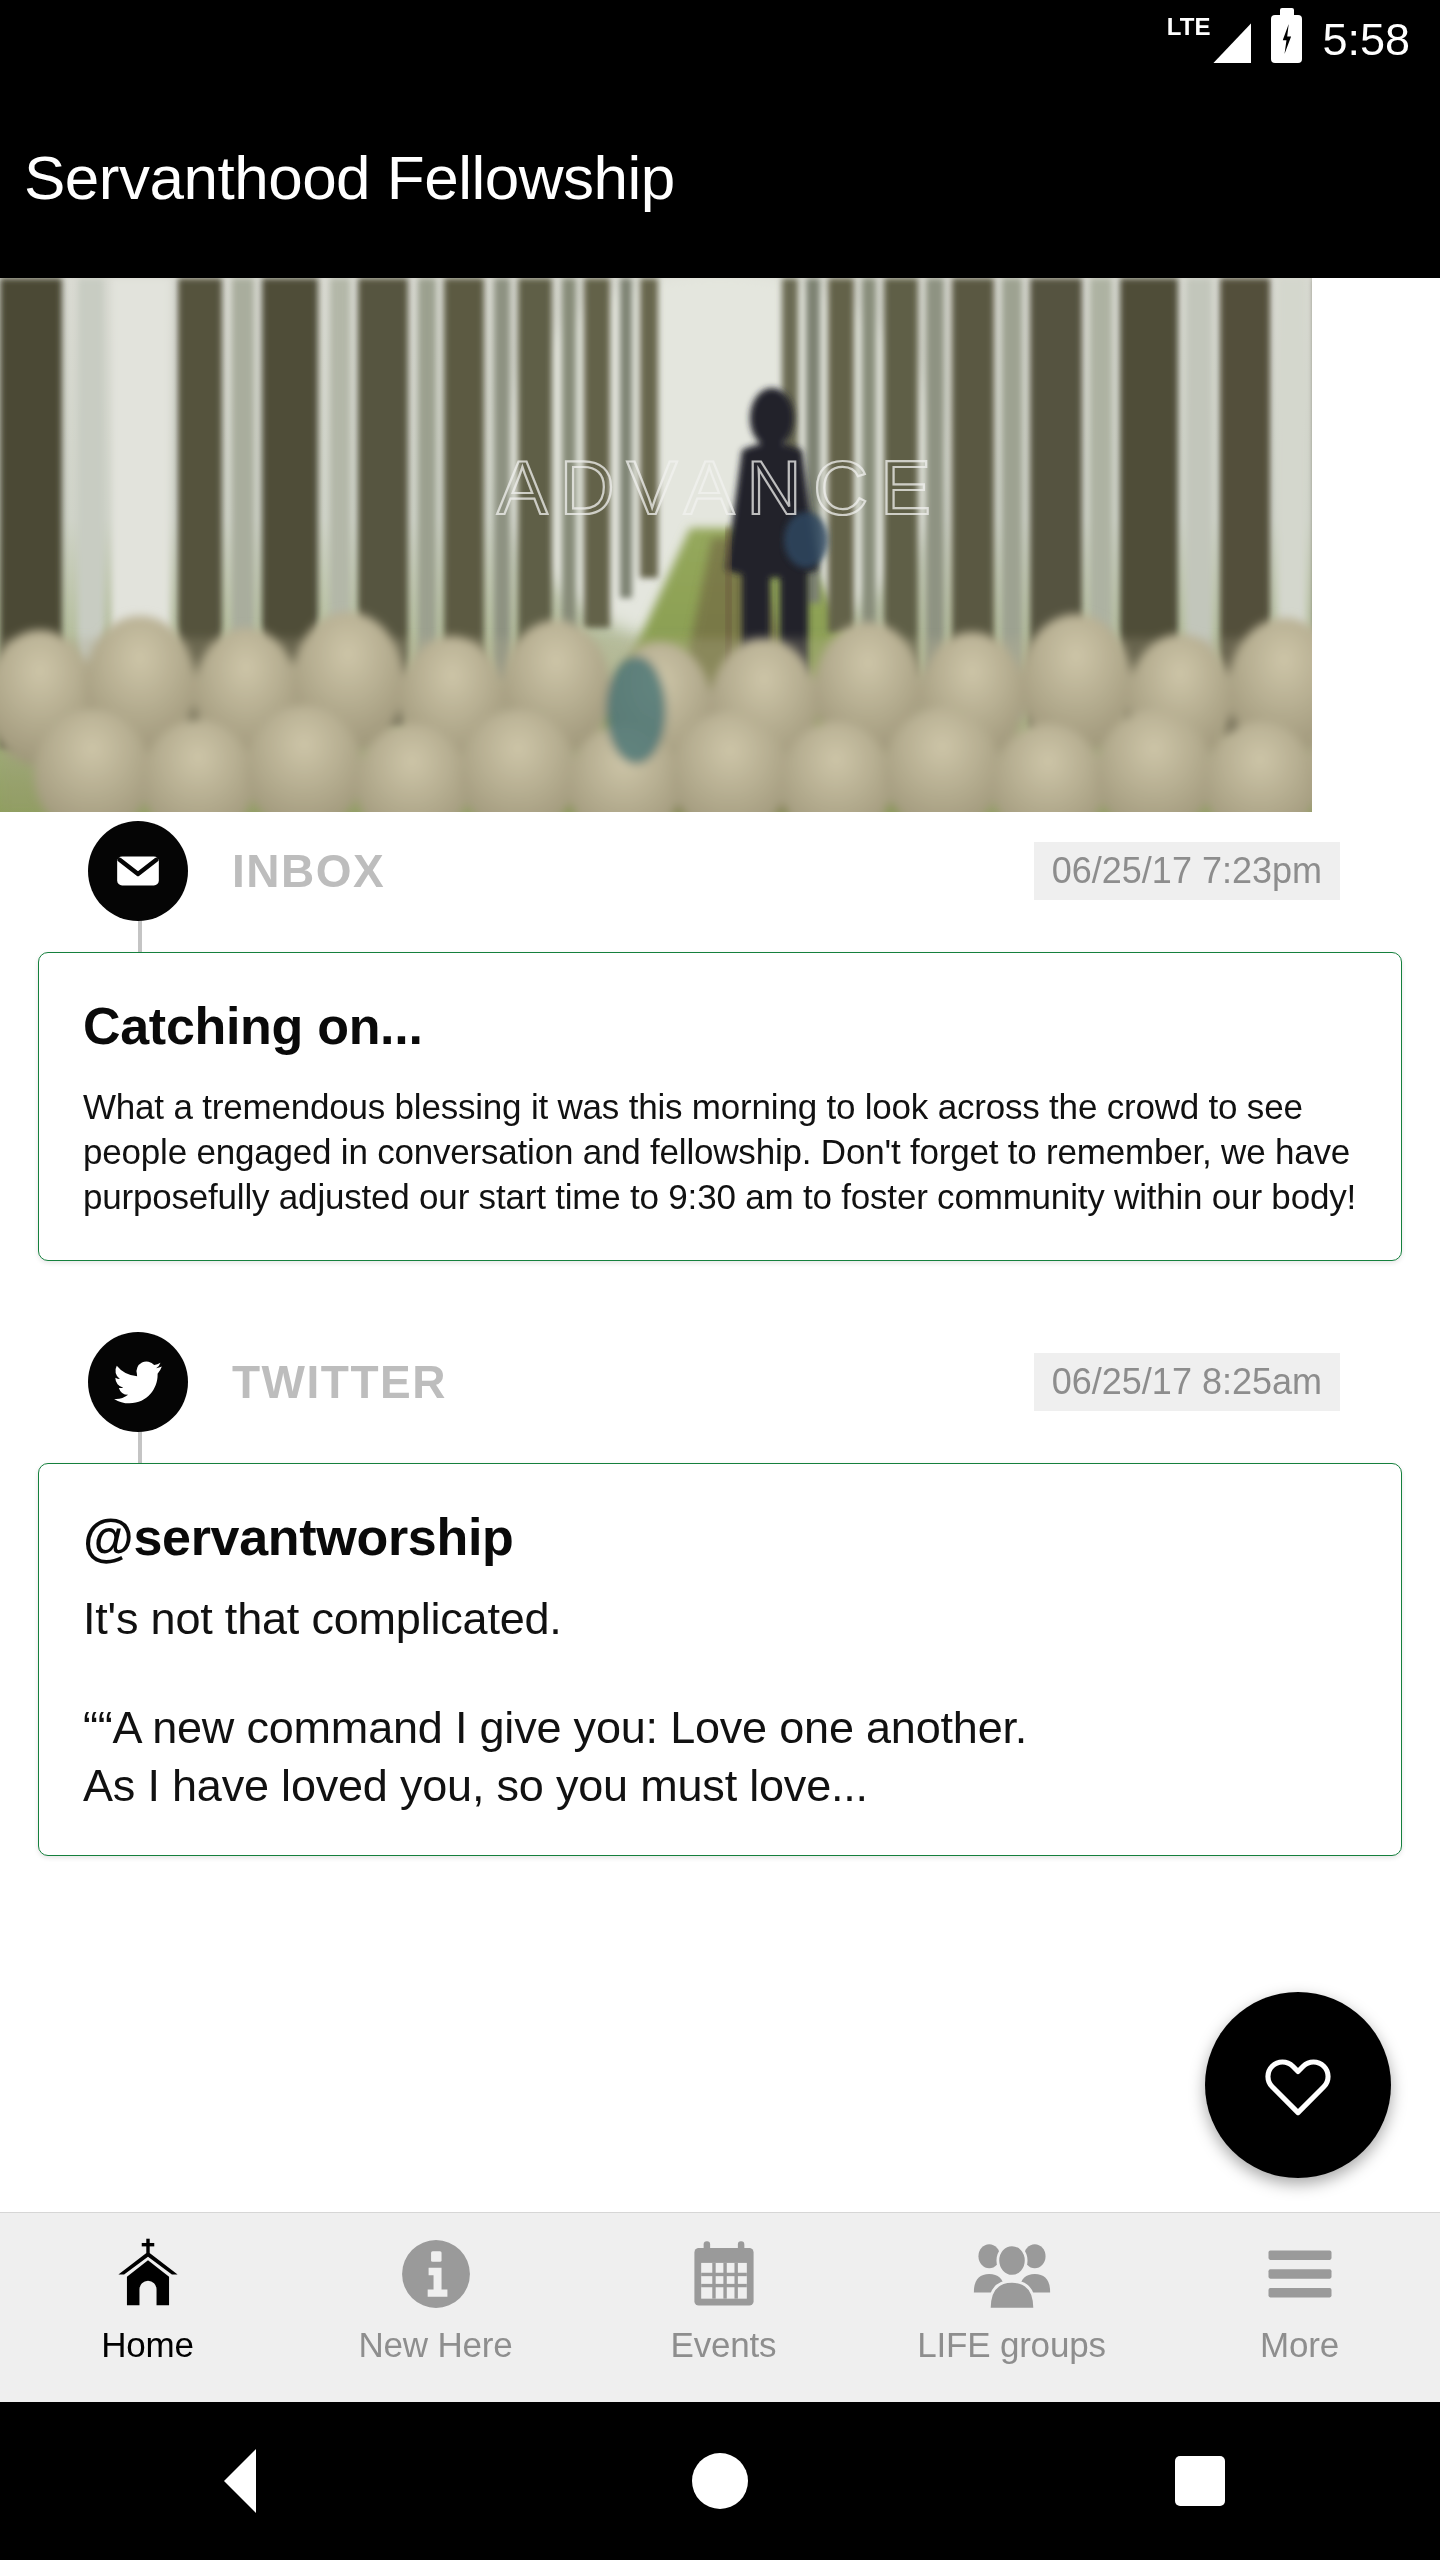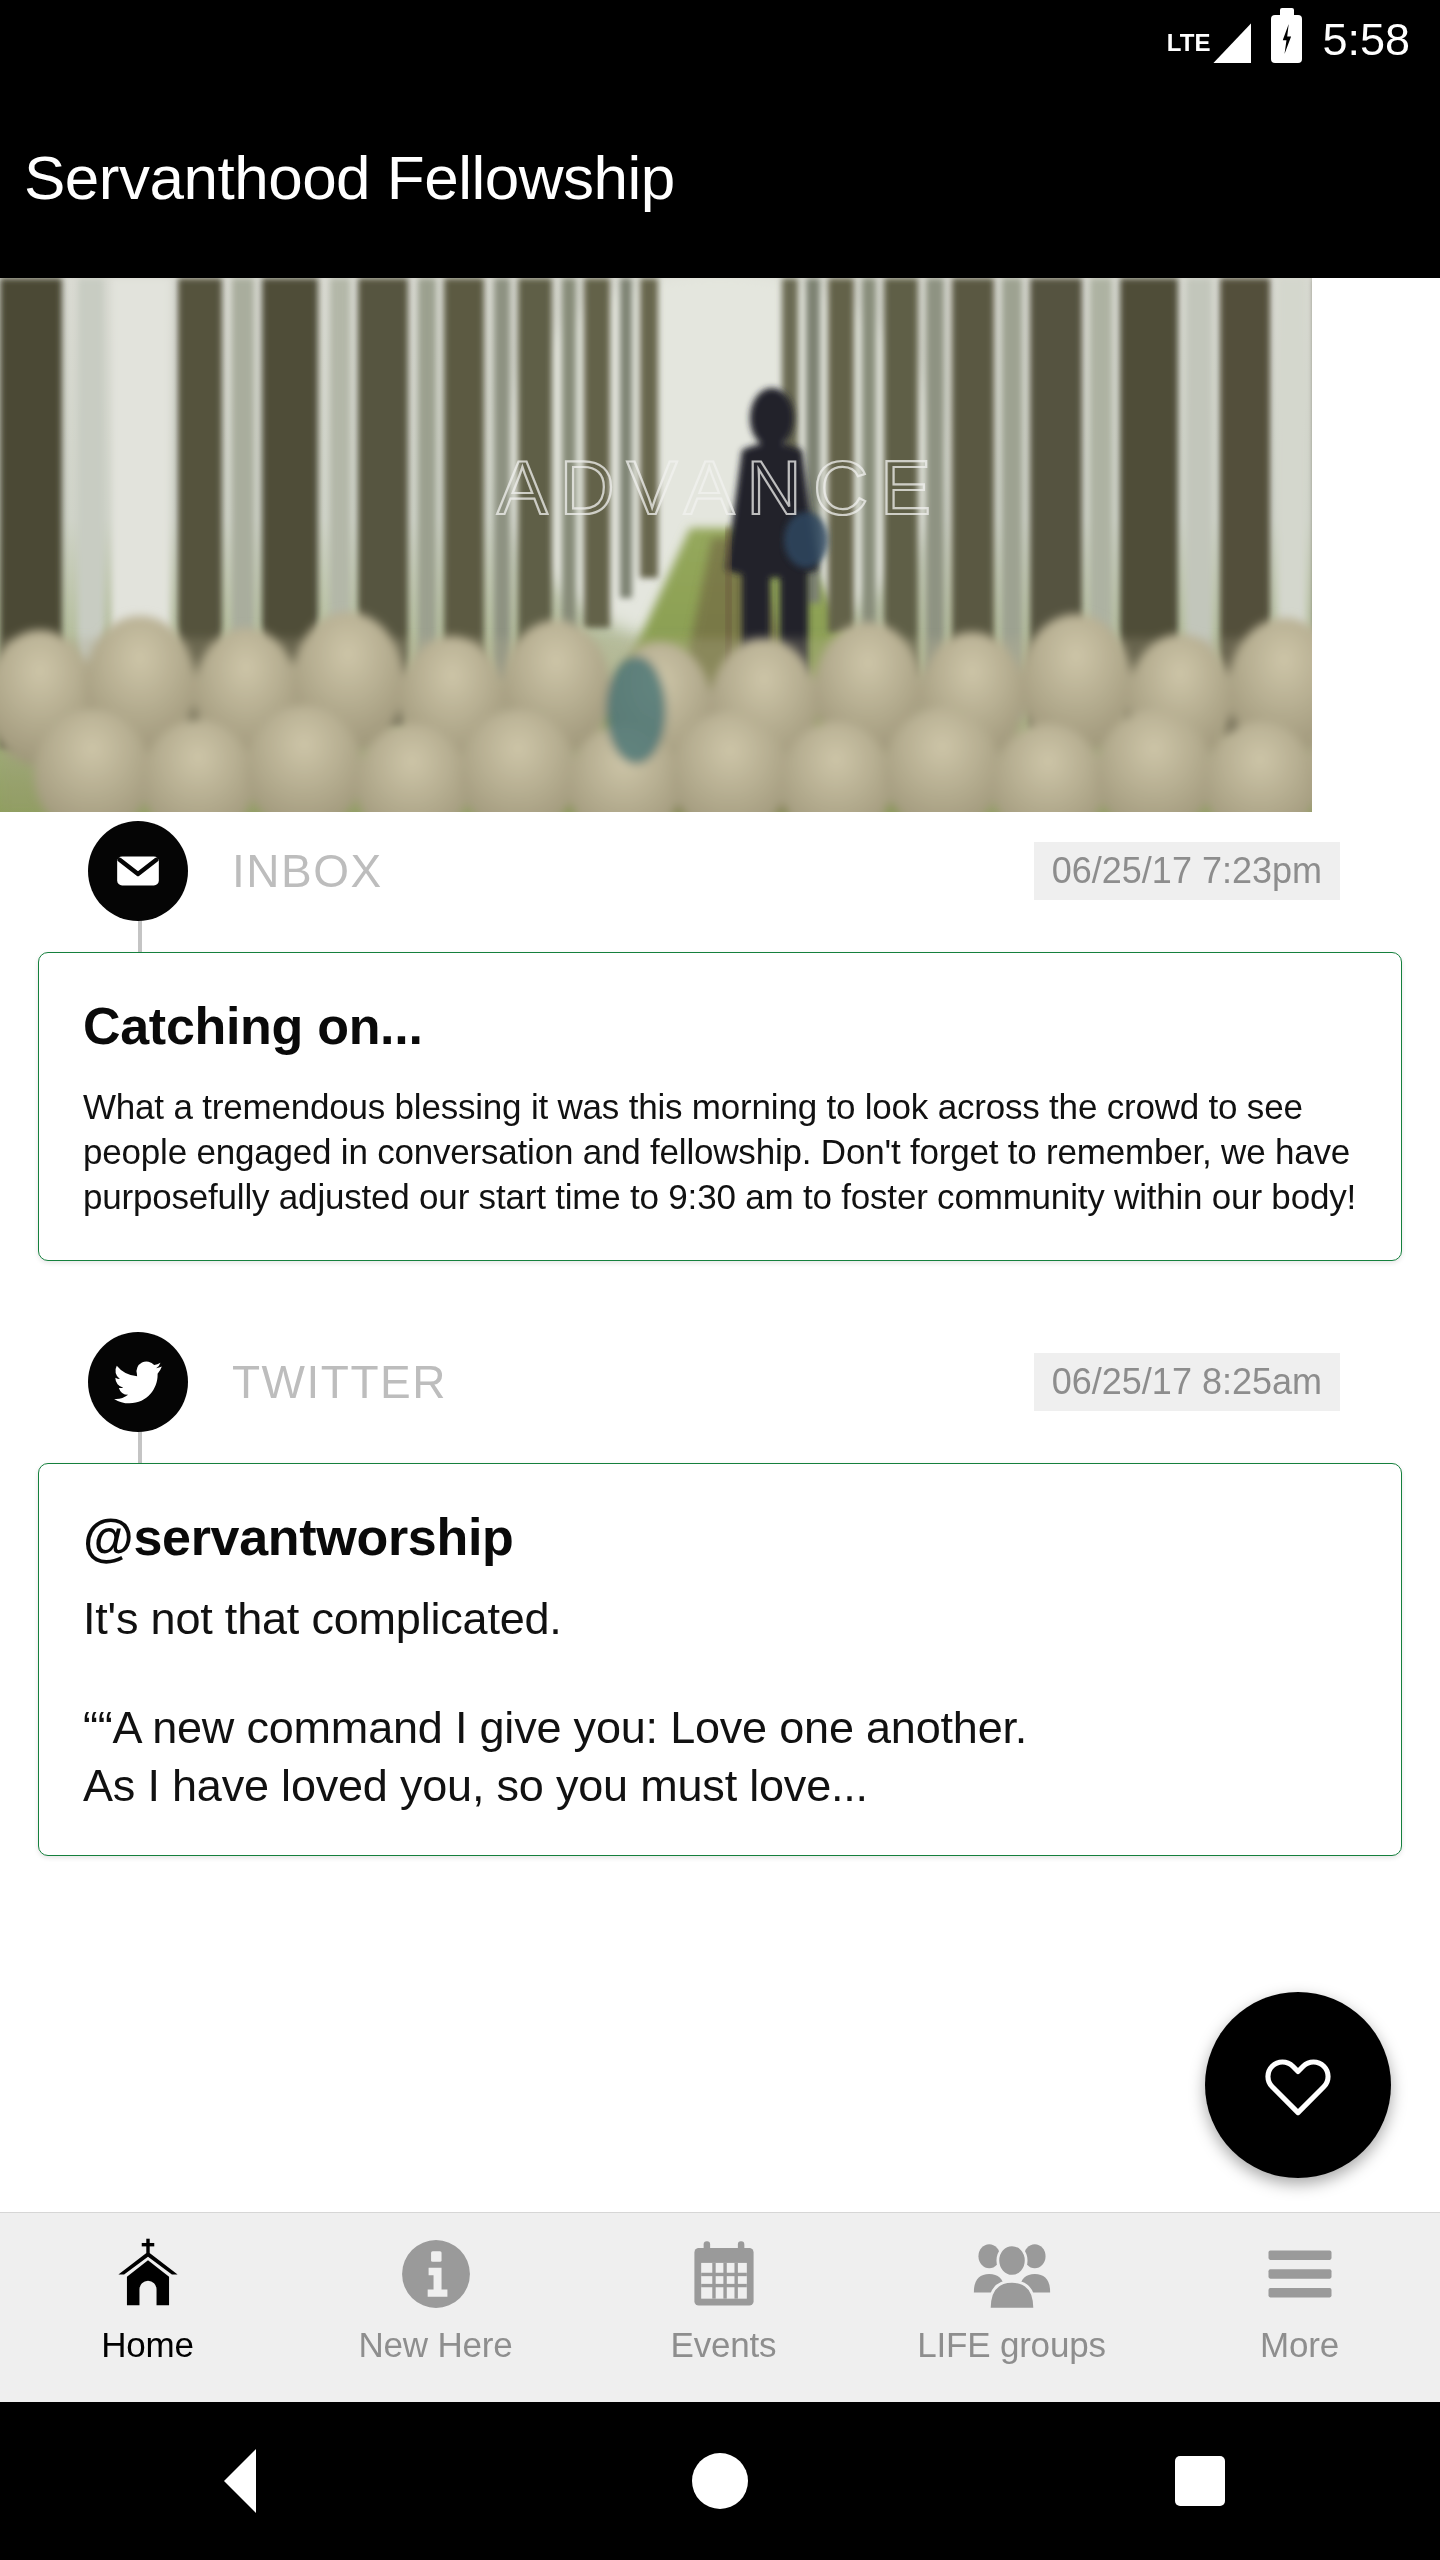--- a/index.html
+++ b/index.html
@@ -36,21 +36,21 @@
   .status-right { display: flex; align-items: center; gap: 20px; }
 
   .lte-wrap { display: flex; align-items: flex-end; gap: 3px; height: 48px; }
   .lte-text {
     color: #ffffff;
     font-size: 24px;
     font-weight: 700;
     letter-spacing: 0px;
     line-height: 1;
     align-self: flex-start;
-    margin-top: 16px;
+    margin-top: 0;
   }
   .signal-tri {
     width: 38px; height: 40px;
     background: #ffffff;
     clip-path: polygon(100% 0, 100% 100%, 0 100%);
   }
   .battery {
     position: relative;
     width: 31px; height: 48px;
     border: 0;
@@ -146,21 +146,21 @@
     display: flex;
     align-items: center;
     justify-content: center;
   }
   .head-icon svg { display: block; }
   .head-label {
     position: absolute;
     left: 232px;
     color: #bdbdbd;
     font-size: 46px;
-    font-weight: 400;
+    font-weight: 700;
     letter-spacing: 1.5px;
     line-height: 1;
   }
   .head-time {
     position: absolute;
     right: 100px;
     background: #efefef;
     color: #8d8d8d;
     font-size: 36px;
     font-weight: 400;

